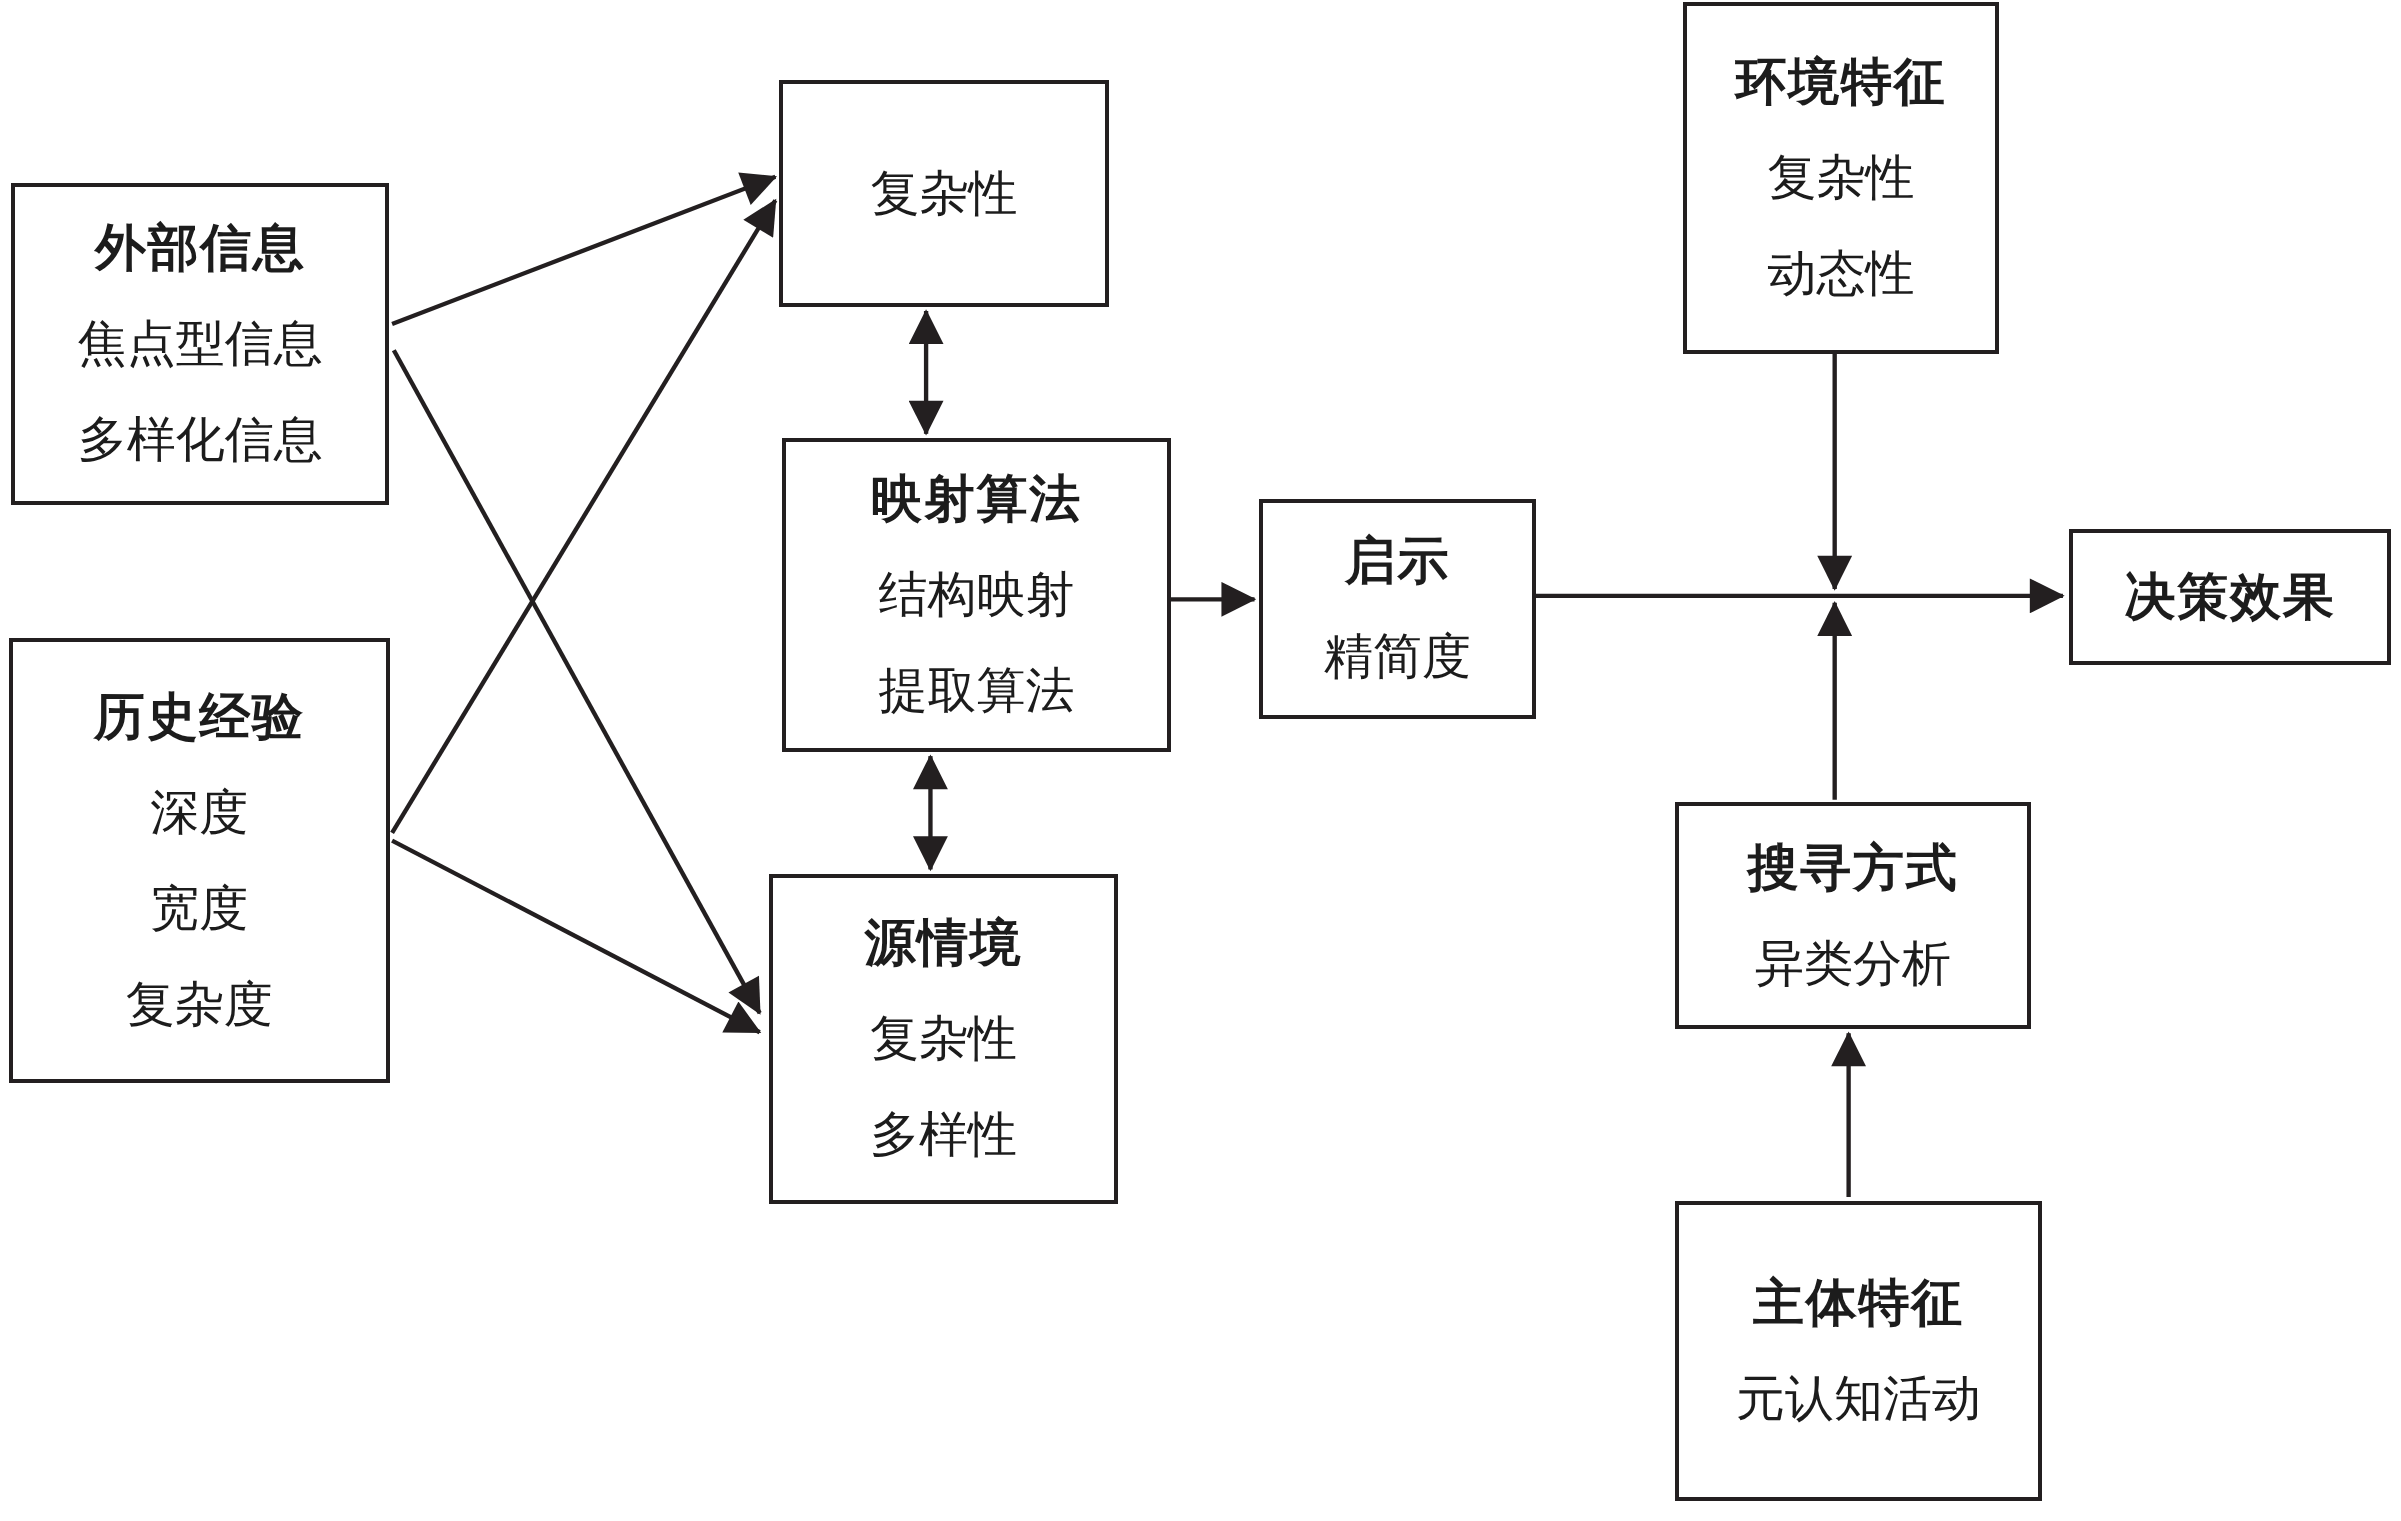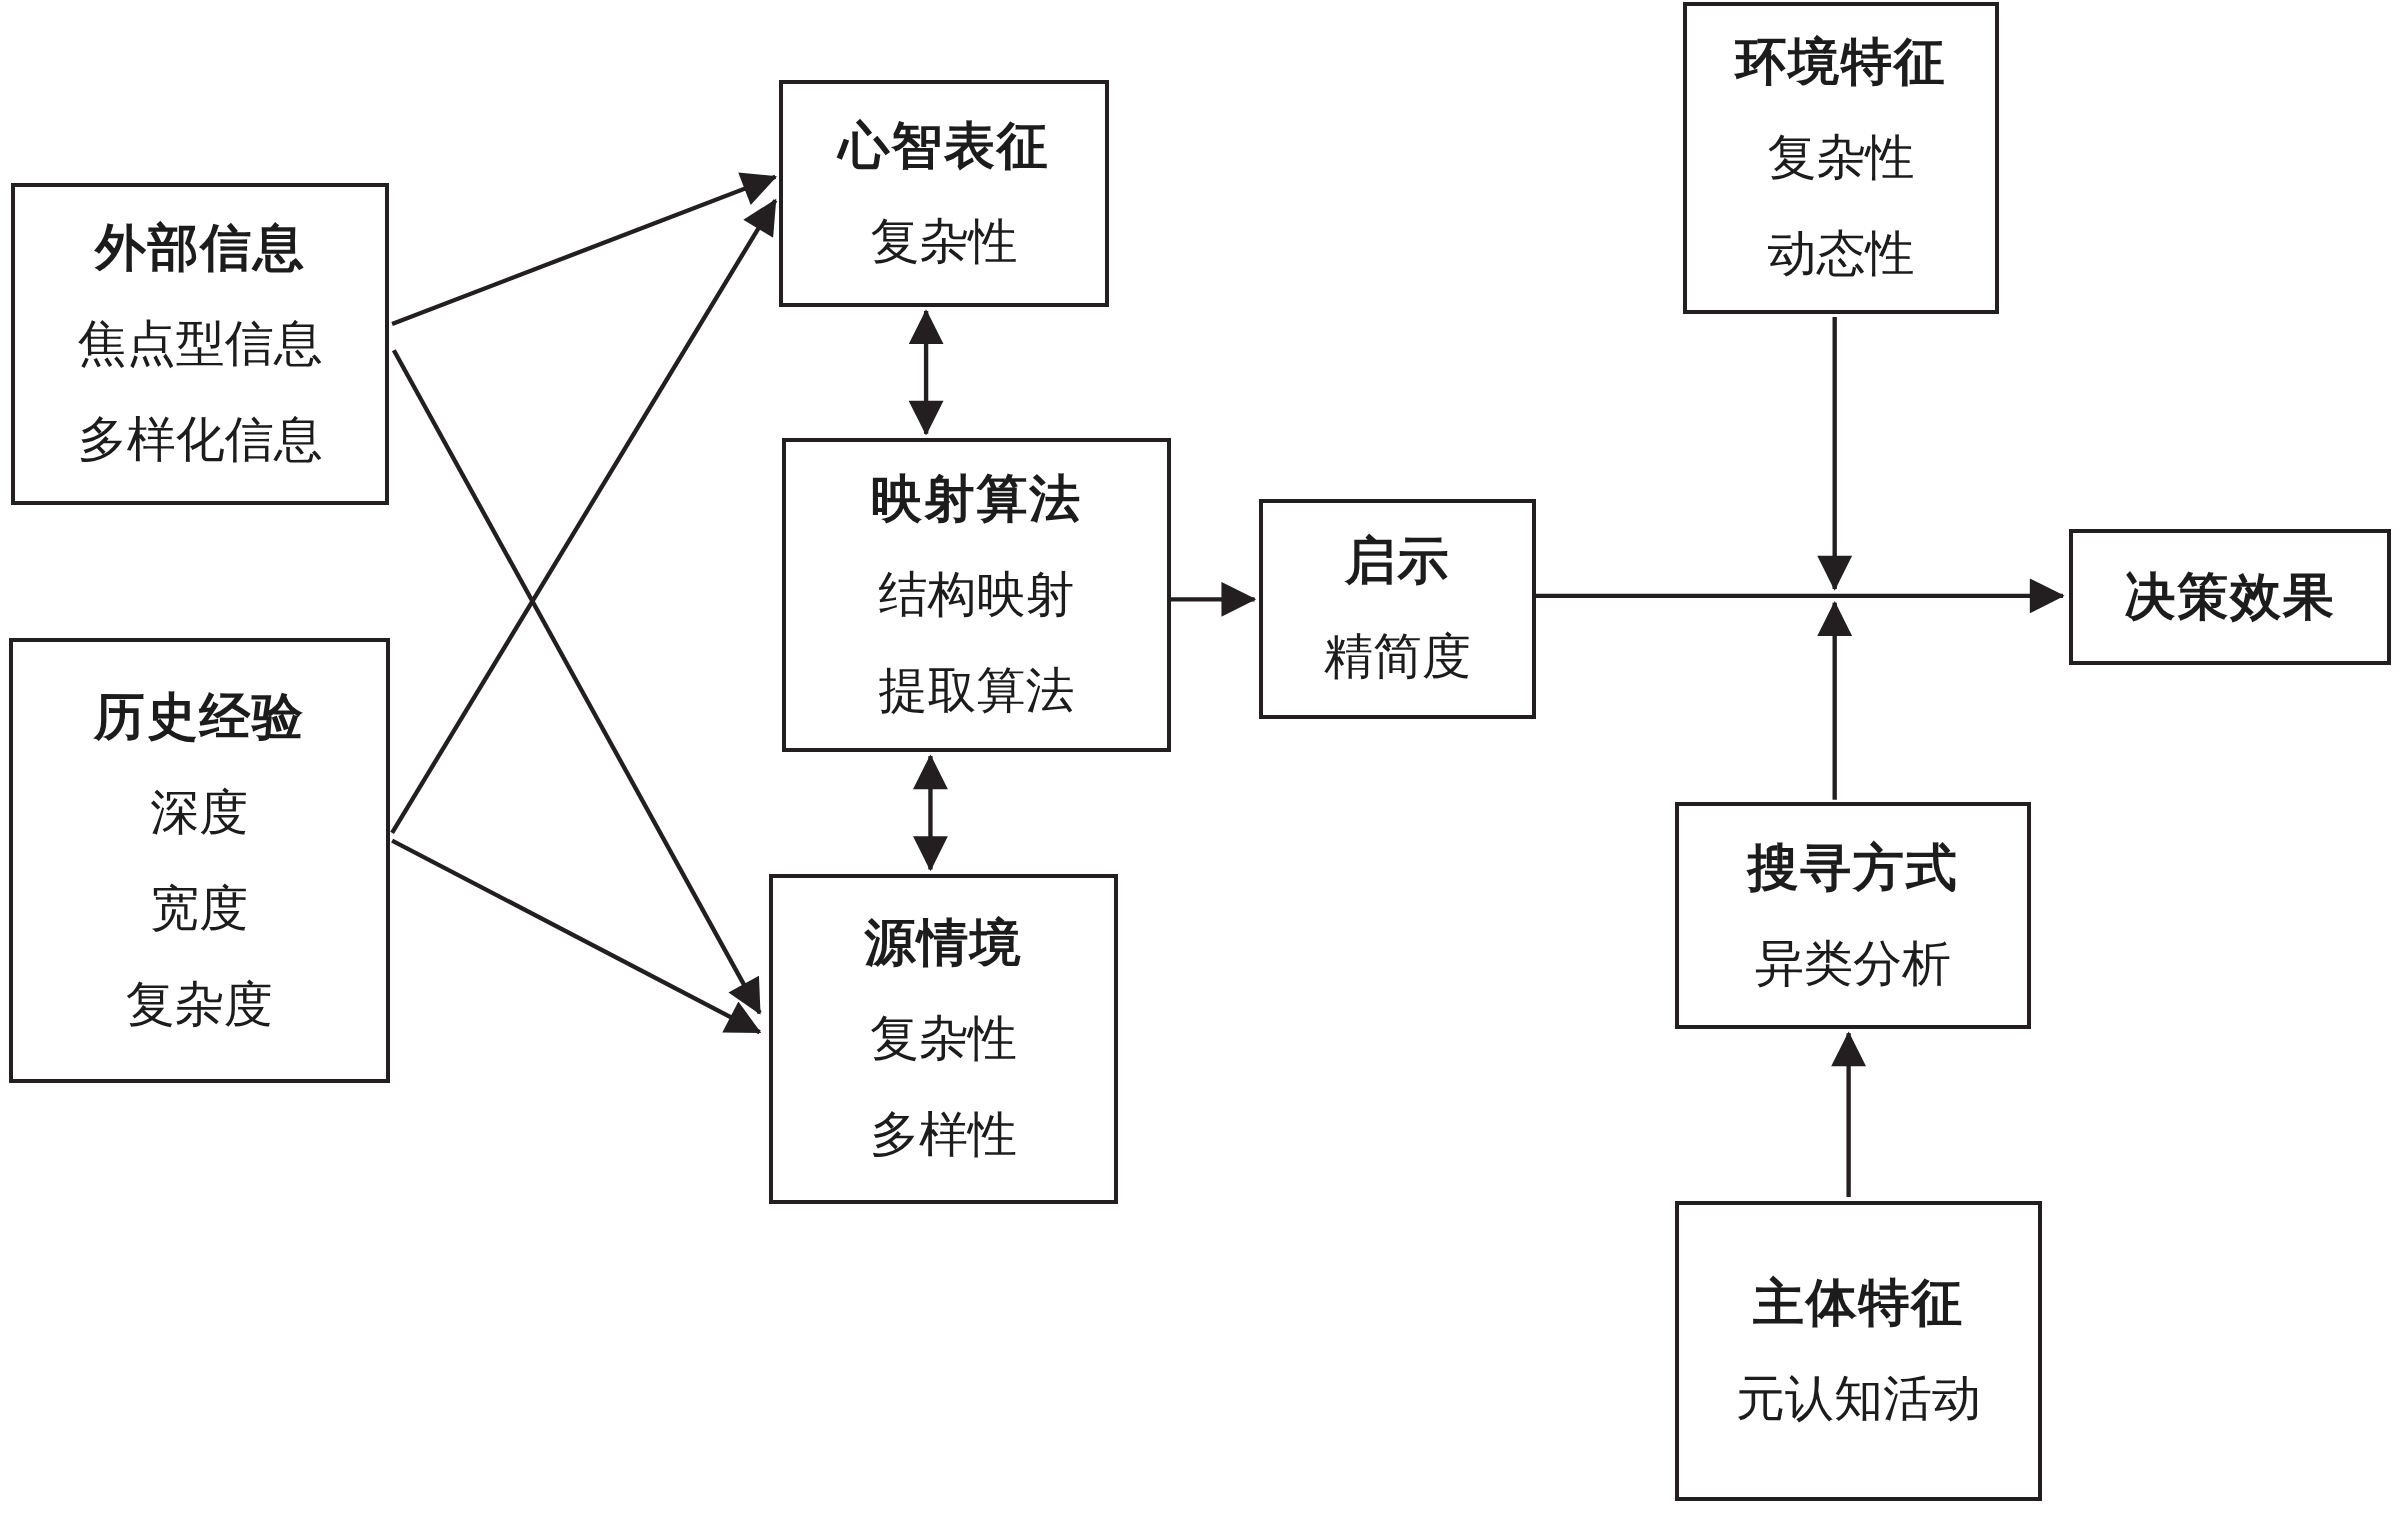--- a/index.html
+++ b/index.html
@@ -64,38 +64,37 @@
         <span class="box-line">焦点型信息</span>
         <span class="box-line">多样化信息</span>
       </div>
       <div class="box" style="left: 8.7px; top: 638px; width: 381px; height: 445px;">
         <span class="box-title">历史经验</span>
         <span class="box-line">深度</span>
         <span class="box-line">宽度</span>
         <span class="box-line">复杂度</span>
       </div>
       <div class="box" style="left: 779px; top: 80px; width: 330px; height: 227px;">
-        <span class="box-title">心智表征</span>
         <span class="box-line">复杂性</span>
       </div>
       <div class="box" style="left: 782px; top: 438px; width: 389px; height: 314px;">
         <span class="box-title">映射算法</span>
         <span class="box-line">结构映射</span>
         <span class="box-line">提取算法</span>
       </div>
       <div class="box" style="left: 769px; top: 874px; width: 349px; height: 330px;">
         <span class="box-title">源情境</span>
         <span class="box-line">复杂性</span>
         <span class="box-line">多样性</span>
       </div>
       <div class="box" style="left: 1259px; top: 499px; width: 277px; height: 220px;">
         <span class="box-title">启示</span>
         <span class="box-line">精简度</span>
       </div>
-      <div class="box" style="left: 1683px; top: 1.7px; width: 316px; height: 312px;">
+      <div class="box" style="left: 1683px; top: 1.7px; width: 316px; height: 352px;">
         <span class="box-title">环境特征</span>
         <span class="box-line">复杂性</span>
         <span class="box-line">动态性</span>
       </div>
       <div class="box" style="left: 1675px; top: 802px; width: 356px; height: 227px;">
         <span class="box-title">搜寻方式</span>
         <span class="box-line">异类分析</span>
       </div>
       <div class="box" style="left: 1675px; top: 1201px; width: 367px; height: 300px;">
         <span class="box-title">主体特征</span>

